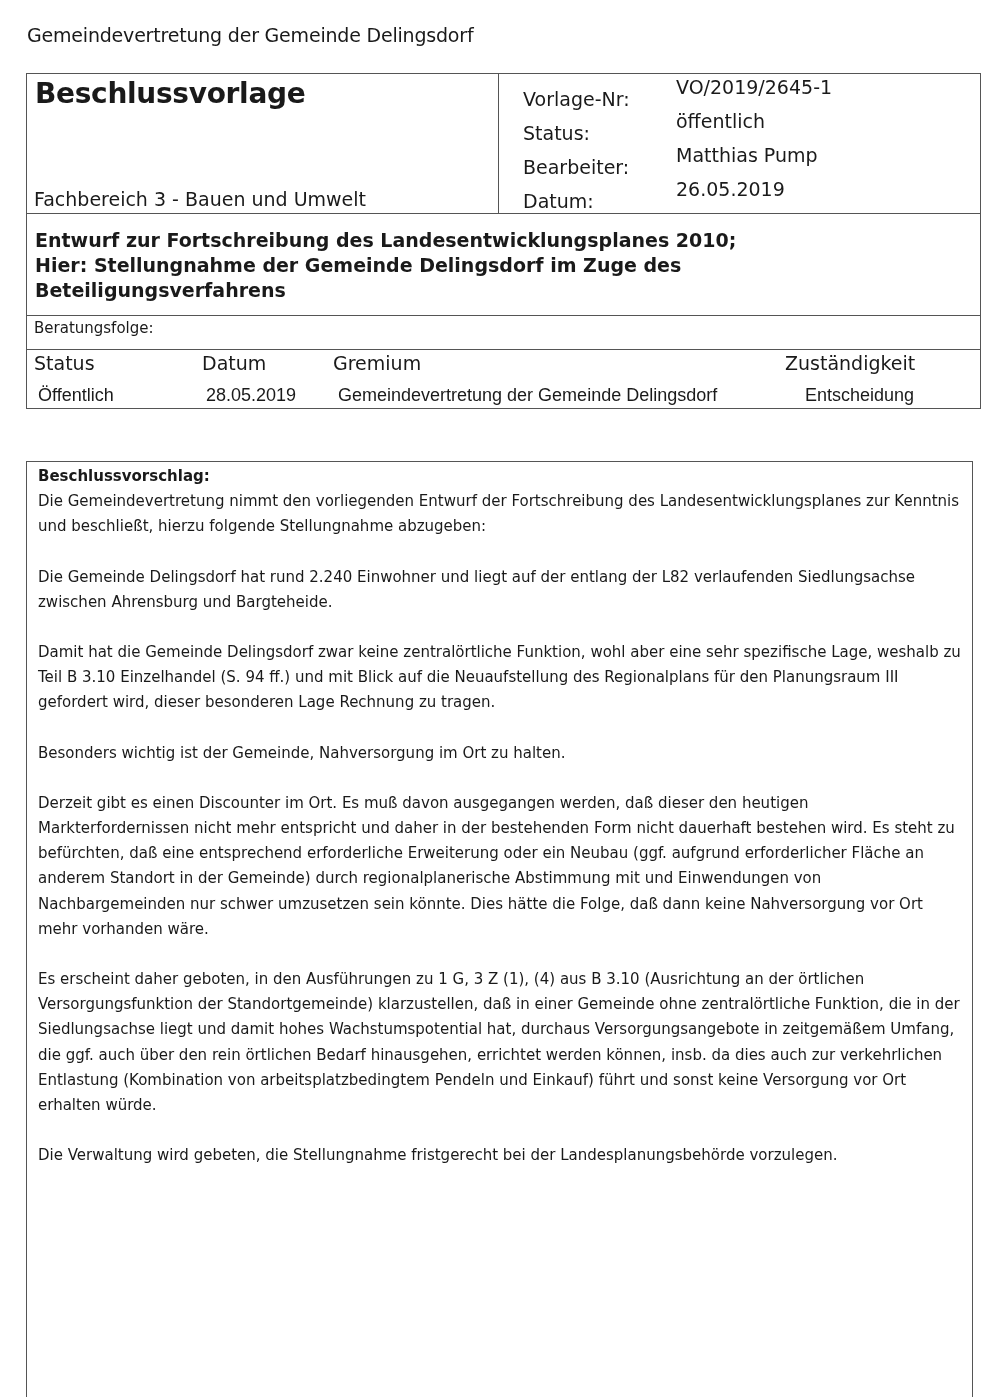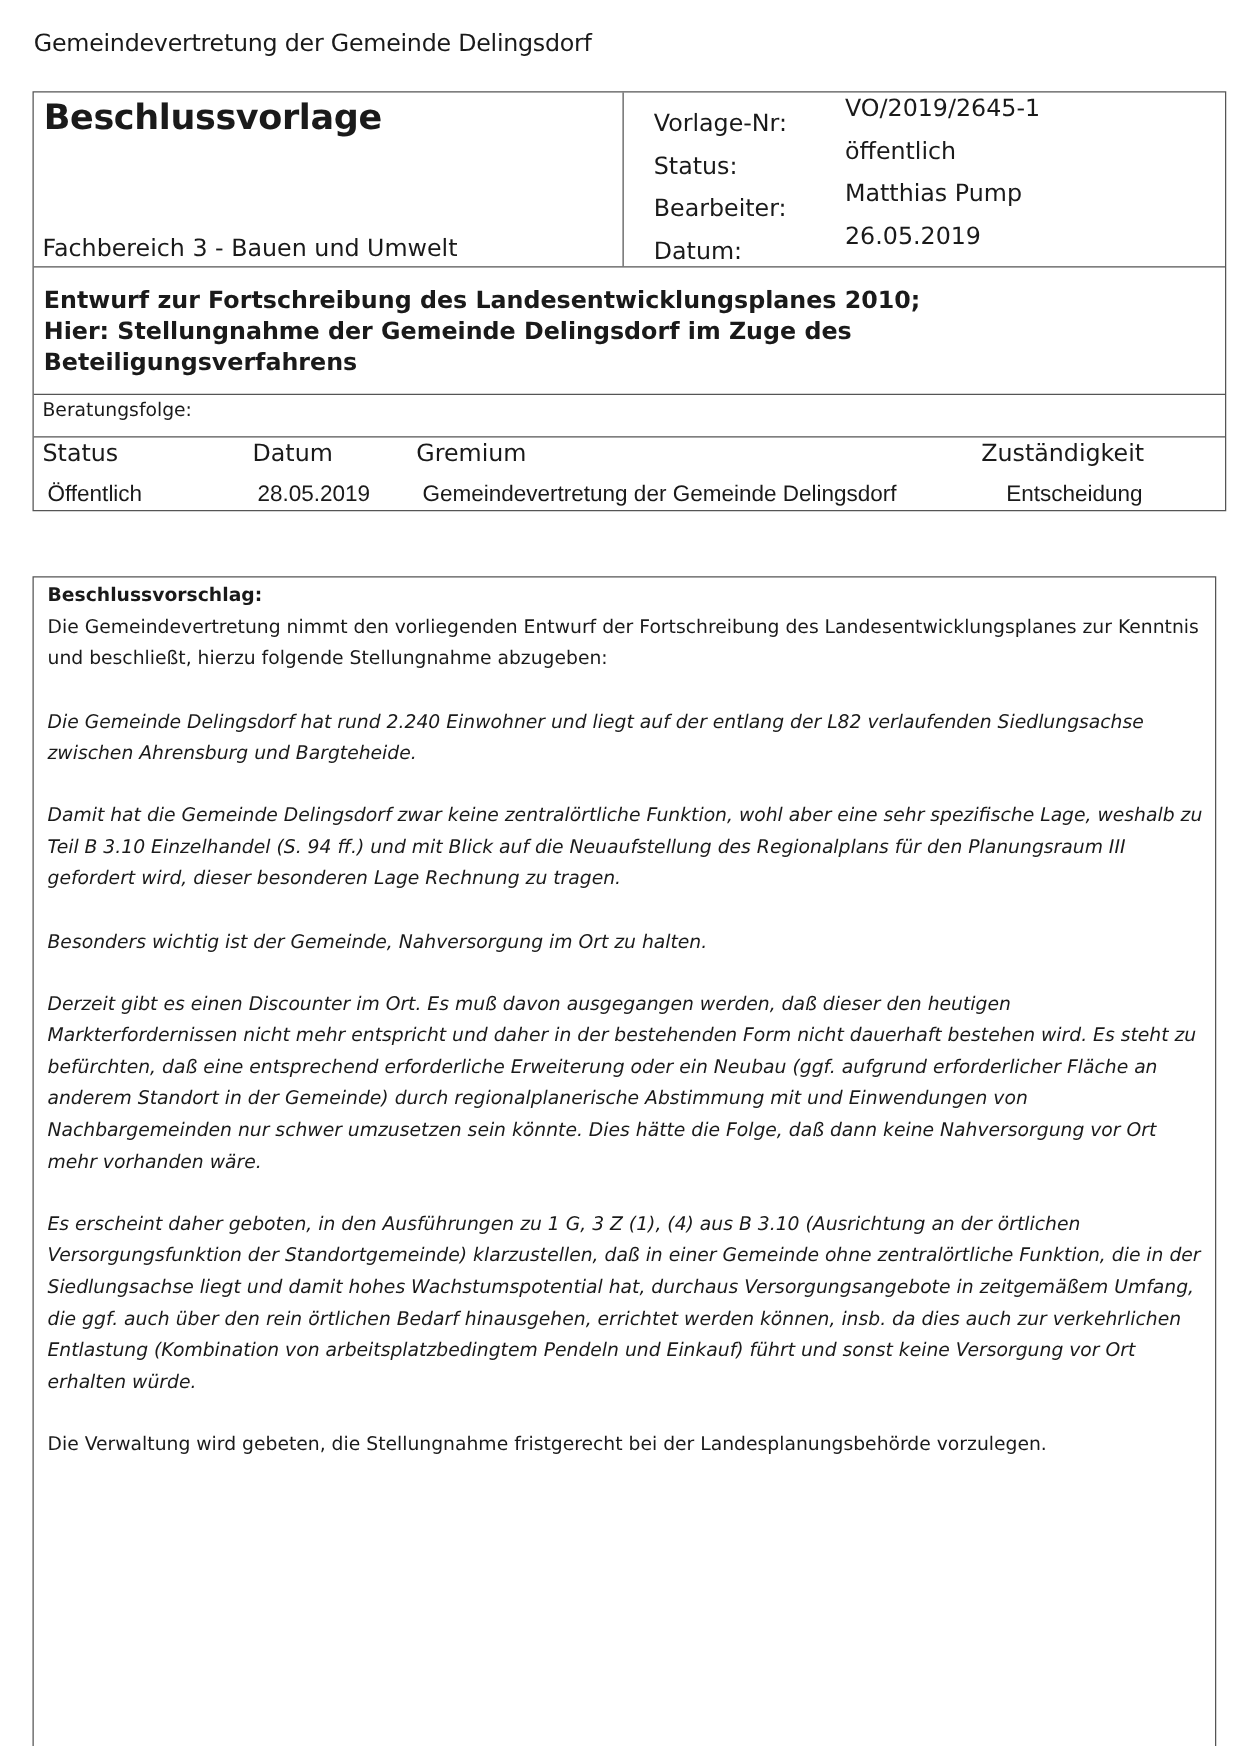--- a/index.html
+++ b/index.html
@@ -37,21 +37,21 @@
     .bf-table { position: absolute; left: 0; top: 276px; width: 100%; height: 60px; }
     .bf-cell { position: absolute; font-size: 19px; white-space: nowrap; }
     .bf-data { font-family: "Liberation Sans", sans-serif; font-size: 18px; }
     .body-box {
       position: absolute; left: 26px; top: 461px; width: 947px; height: 1016px;
       border: 1.5px solid #555; box-sizing: border-box;
       padding: 2px 10px 0 11px; font-size: 15px; line-height: 25.2px;
     }
     .body-box p { margin: 0; }
     .heading { font-weight: bold; }
-    .it { font-style: italic; }
+    .it { }
     .gap { height: 25px; }
   </style>
 </head>
 <body>
 
 <div class="top-org">Gemeindevertretung der Gemeinde Delingsdorf</div>
 
 <div class="hdr">
   <div class="hdr-top">
     <div class="hdr-left">

